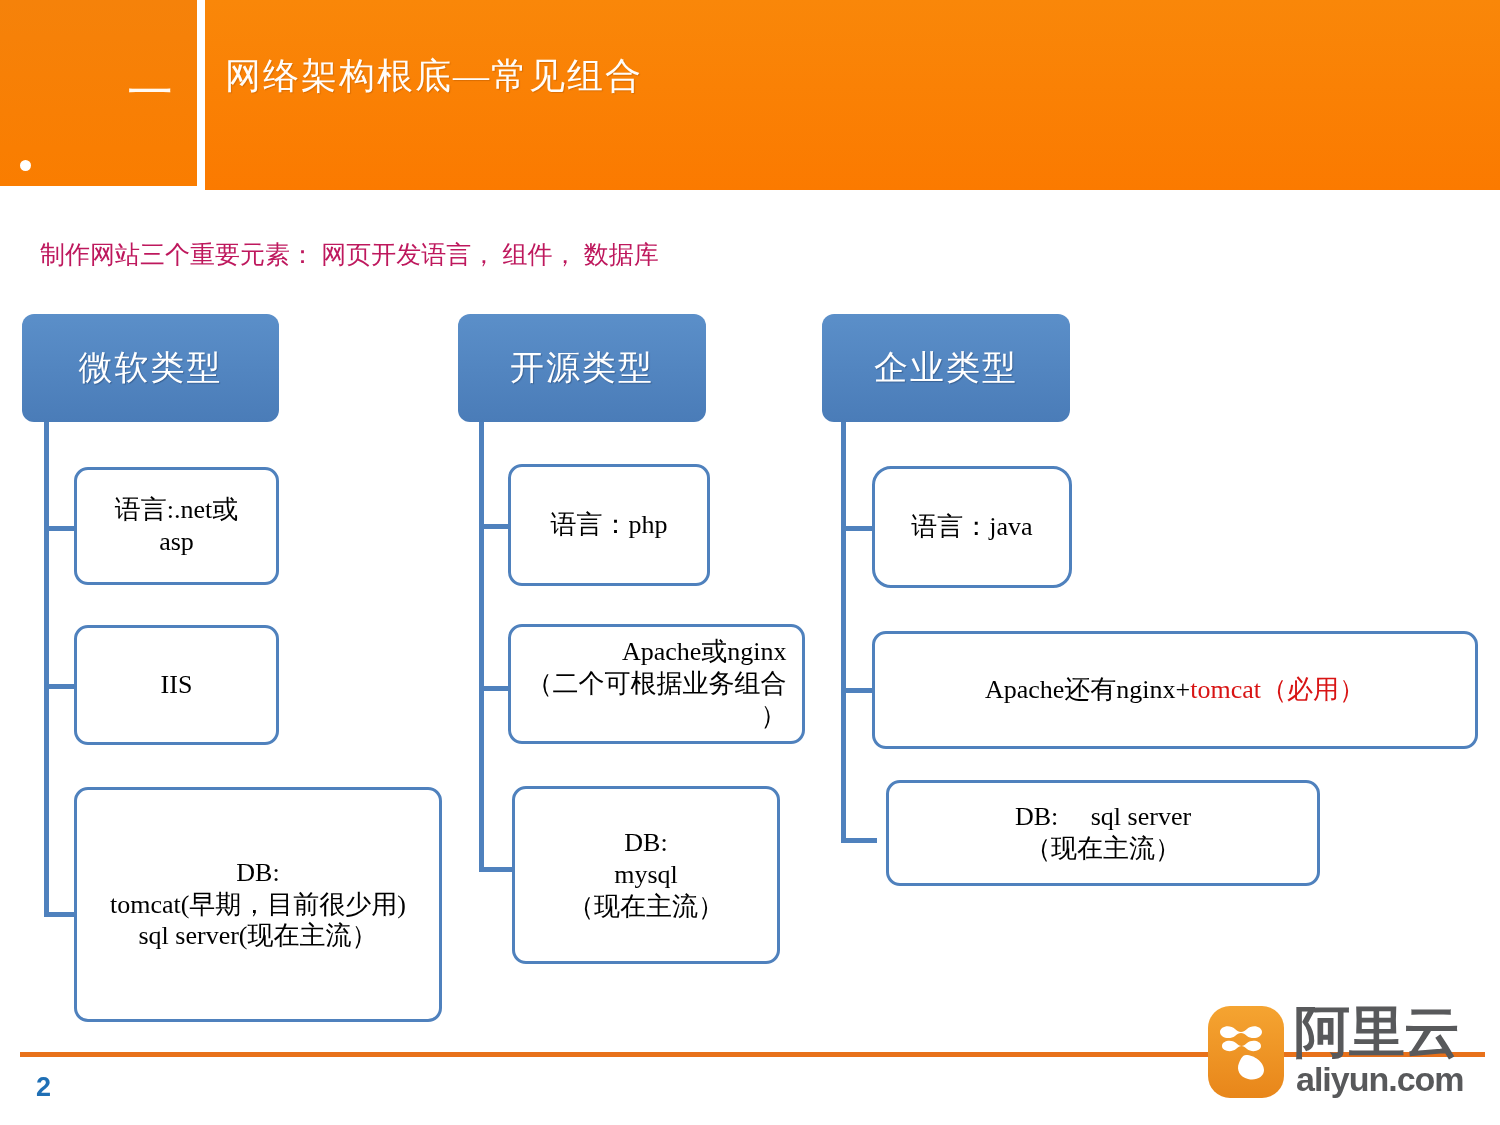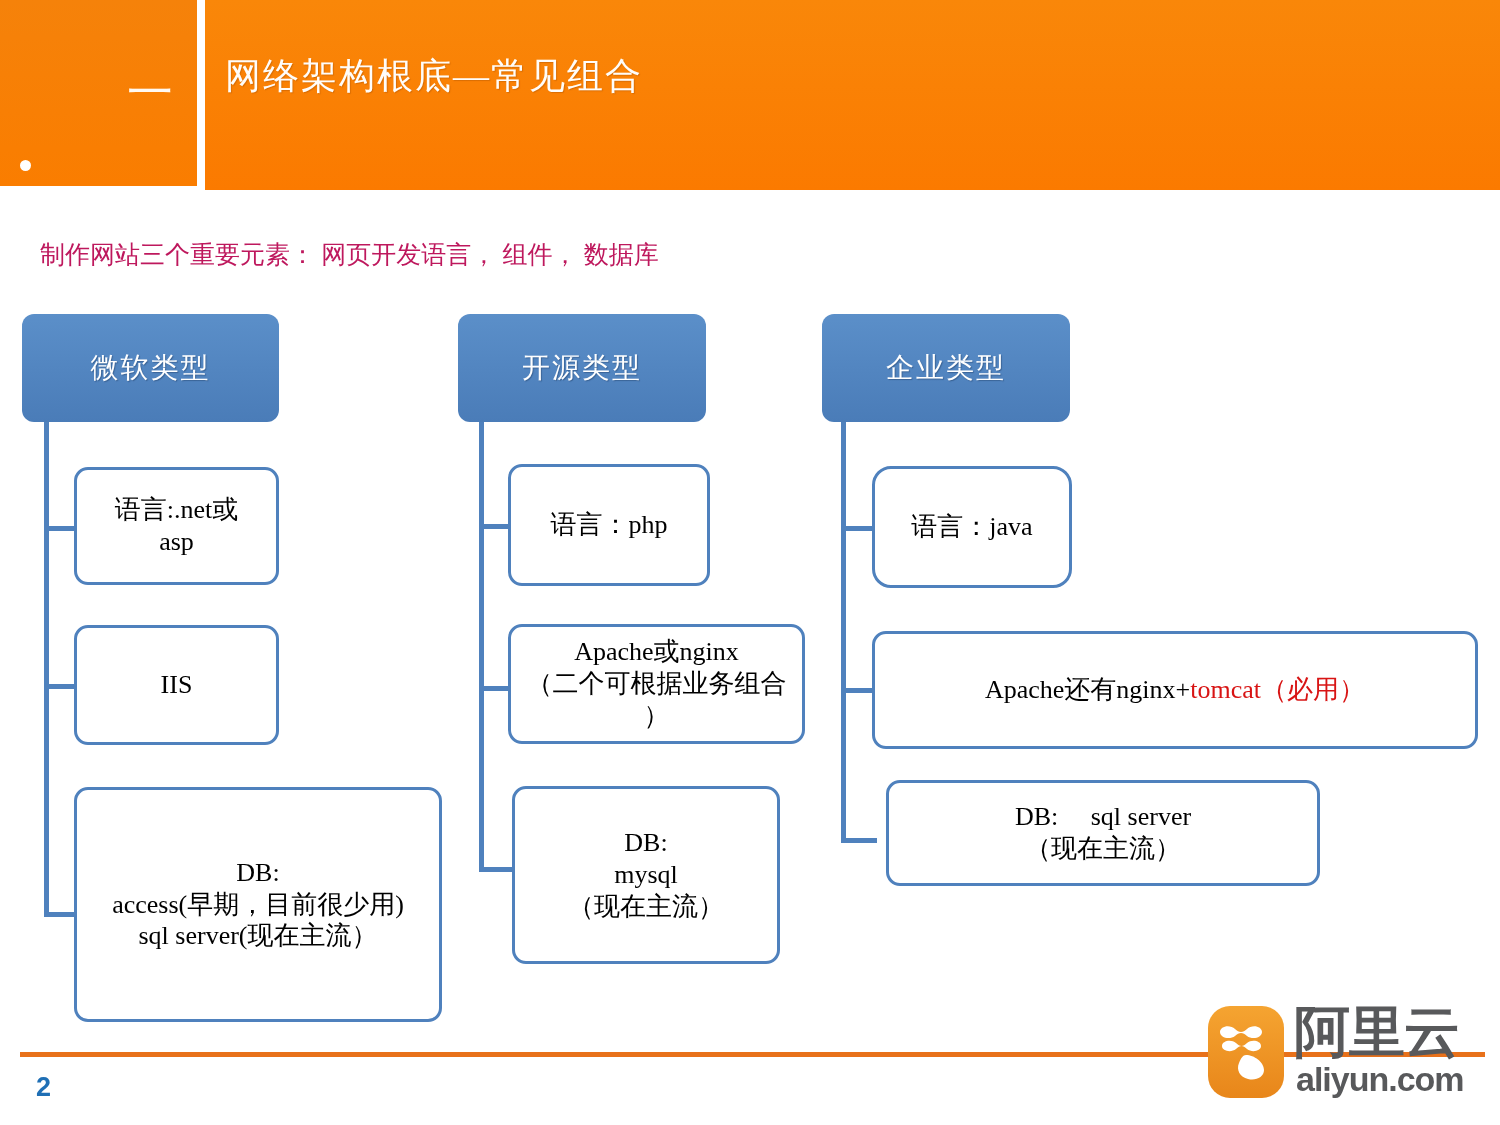--- a/index.html
+++ b/index.html
@@ -82,21 +82,21 @@
 
   .head-box {
     position: absolute;
     background: #4F81BD;
     background: linear-gradient(180deg,#5B8FC9 0%,#4A7CB8 100%);
     border-radius: 12px;
     color: #FFFFFF;
     display: flex;
     align-items: center;
     justify-content: center;
-    font-size: 28px;
+    font-size: 34px;
     letter-spacing: 2px;
     text-shadow: 1px 1px 1px rgba(30,60,100,0.45);
     box-sizing: border-box;
   }
 
   .node {
     position: absolute;
     background: #FFFFFF;
     border: 3px solid #4F81BD;
     border-radius: 14px;
@@ -203,38 +203,38 @@
   <div class="node" style="left:74px; top:467px; width:205px; height:118px;">
     <span>
       <span>语言:.net或</span><br>
       <span>asp</span>
     </span>
   </div>
 
   <div class="node" style="left:74px; top:787px; width:368px; height:235px;">
     <span>
       <span>DB:</span><br>
-      <span>access(早期，目前很少用)</span><br>
+      <span>tomcat(早期，目前很少用)</span><br>
       <span>sql server(现在主流）</span>
     </span>
   </div>
 
   <div class="head-box" style="left:458px; top:314px; width:248px; height:108px;">
     <span>开源类型</span>
   </div>
   <div class="trunk" style="left:479px; top:422px; height:450px;"></div>
   <div class="branch" style="left:479px; top:524px; width:36px;"></div>
   <div class="branch" style="left:479px; top:686px; width:36px;"></div>
   <div class="branch" style="left:479px; top:867px; width:36px;"></div>
 
   <div class="node" style="left:508px; top:464px; width:202px; height:122px;">
     <span>语言：php</span>
   </div>
 
-  <div class="node" style="left:508px; top:624px; width:297px; height:120px;">
+  <div class="node" style="left:508px; top:624px; width:297px; height:120px;text-align:right;">
     <span>
       <span>Apache或nginx</span><br>
       <span>（二个可根据业务组合</span><br>
       <span>）</span>
     </span>
   </div>
 
   <div class="node" style="left:512px; top:786px; width:268px; height:178px;">
     <span>
       <span>DB:</span><br>

